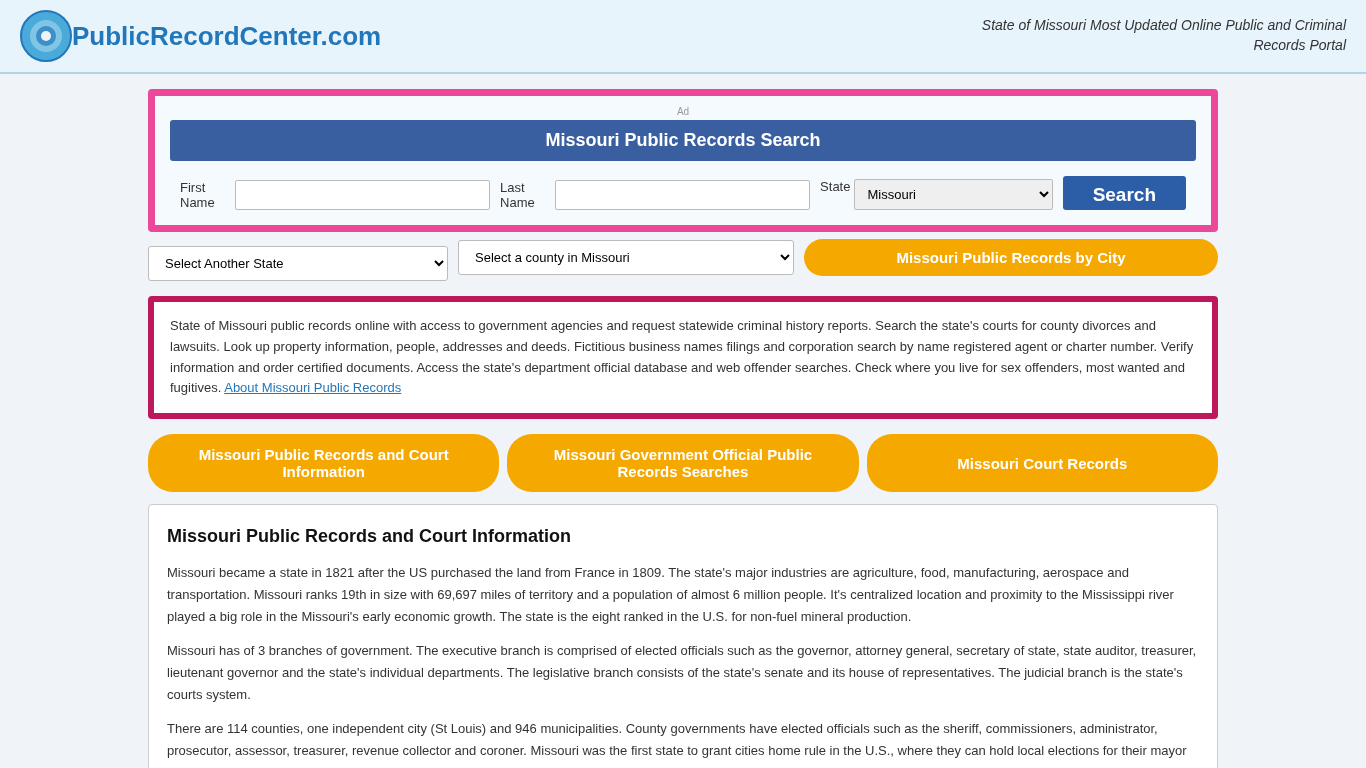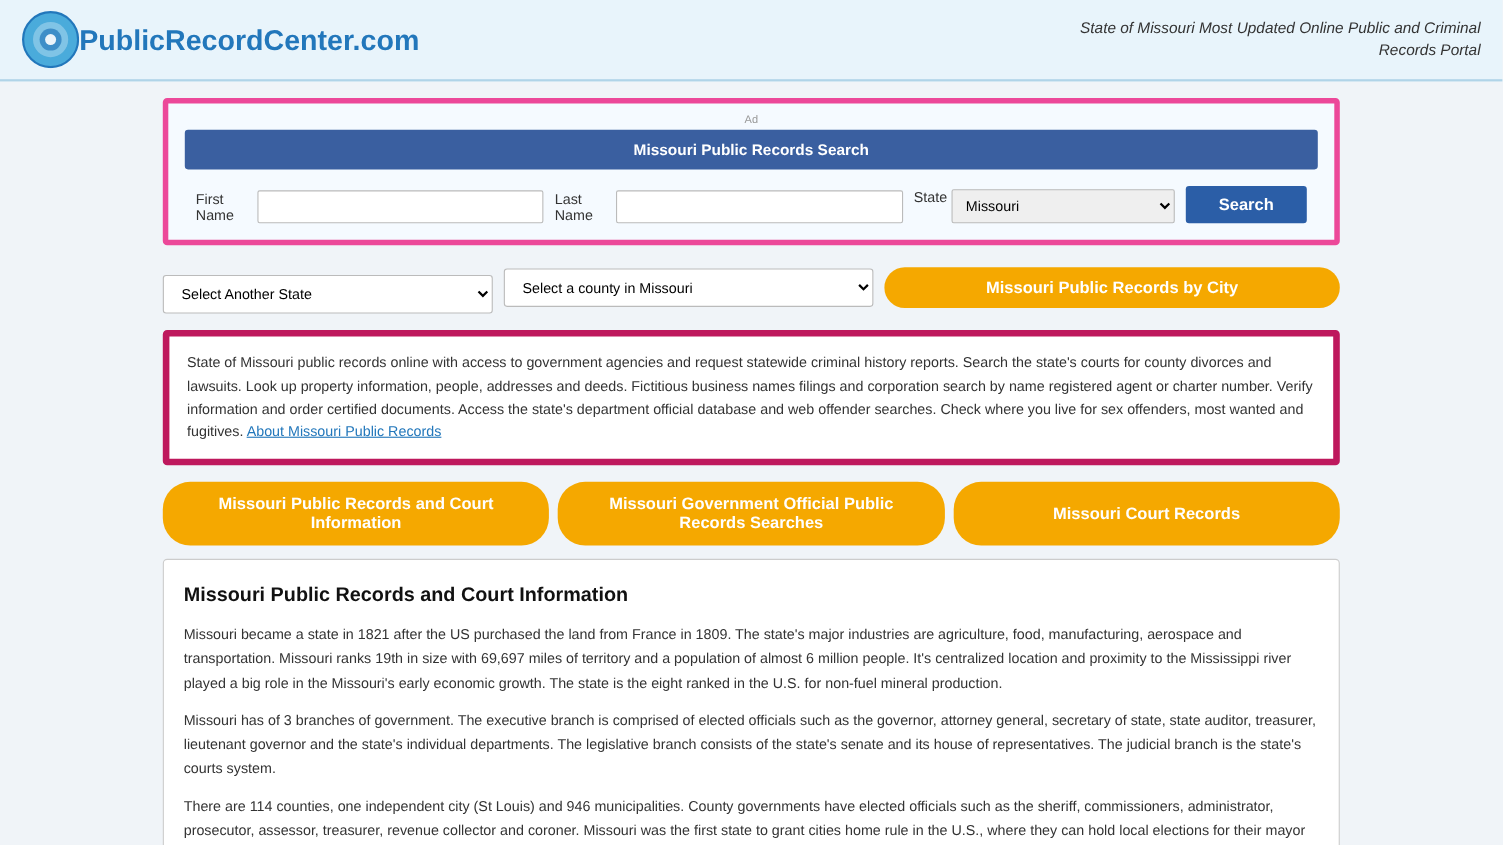--- a/index.html
+++ b/index.html
@@ -39,35 +39,35 @@
     
     .main-container {
       max-width: 1100px;
       margin: 15px auto;
       padding: 0 15px;
     }
 
     
     .search-widget {
       background: #f5faff;
-      border: 5px solid #ec4899;
+      border: 7px solid #ec4899;
       border-radius: 4px;
       padding: 10px 15px 15px;
-      margin-bottom: 15px;
+      margin-bottom: 2px;
     }
     .ad-label {
       text-align: center;
       font-size: 10px;
       color: #999;
       margin-bottom: 3px;
     }
     .search-widget-header {
       background: #3a5fa0;
       color: white;
-      font-size: 14px;
+      font-size: 18px;
       font-weight: bold;
       text-align: center;
       padding: 10px;
       border-radius: 3px;
       margin-bottom: 15px;
     }
     .search-fields {
       display: flex;
       gap: 10px;
       align-items: flex-end;
@@ -91,21 +91,21 @@
     .field-first { flex: 1.2; }
     .field-last { flex: 1.2; }
     .field-state { flex: 0.9; }
     .field-first input, .field-last input { width: 100%; }
     .field-state select { width: 100%; }
     .search-btn {
       background: #2b5ea7;
       color: white;
       border: none;
       padding: 8px 30px;
-      font-size: 15px;
+      font-size: 19px;
       font-weight: bold;
       border-radius: 3px;
       cursor: pointer;
       height: 34px;
       white-space: nowrap;
     }
 
     
     .dropdowns-row {
       display: flex;

